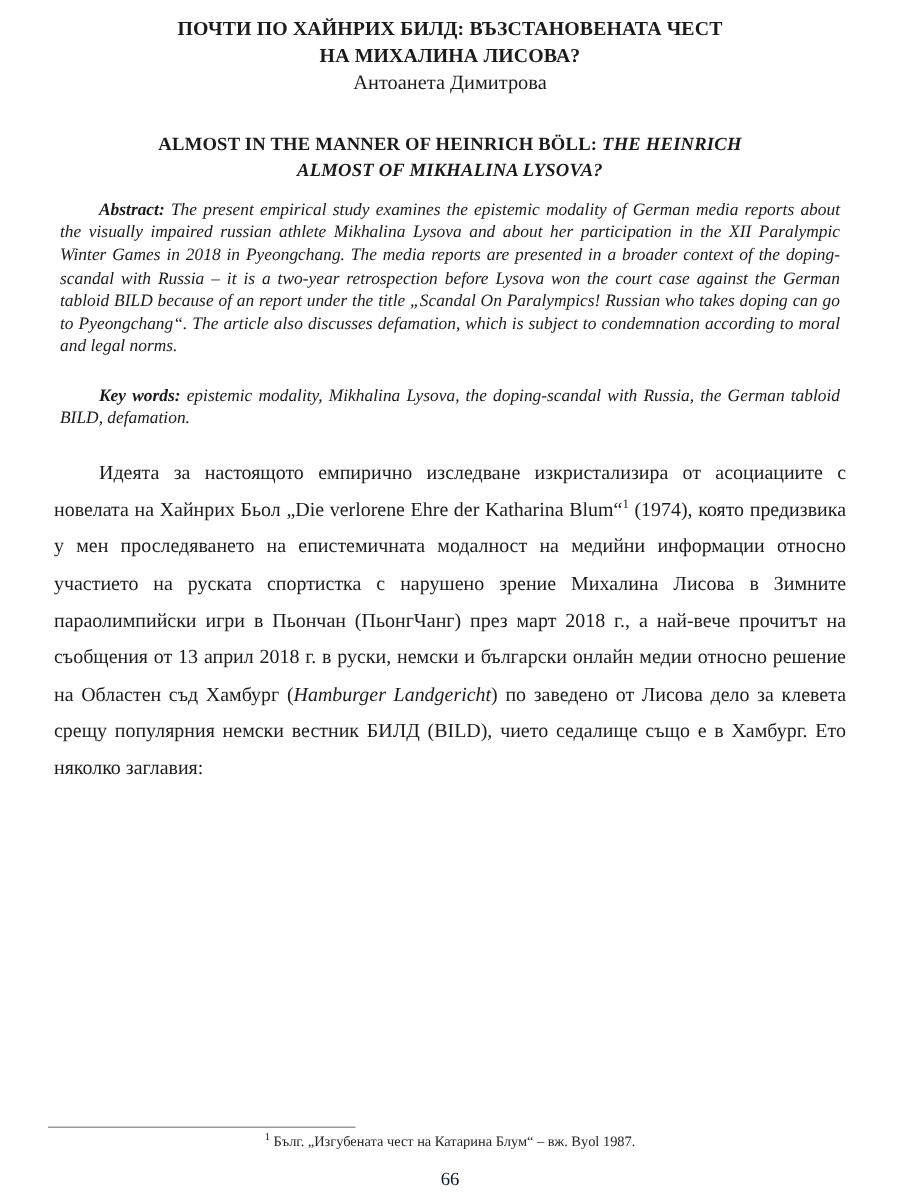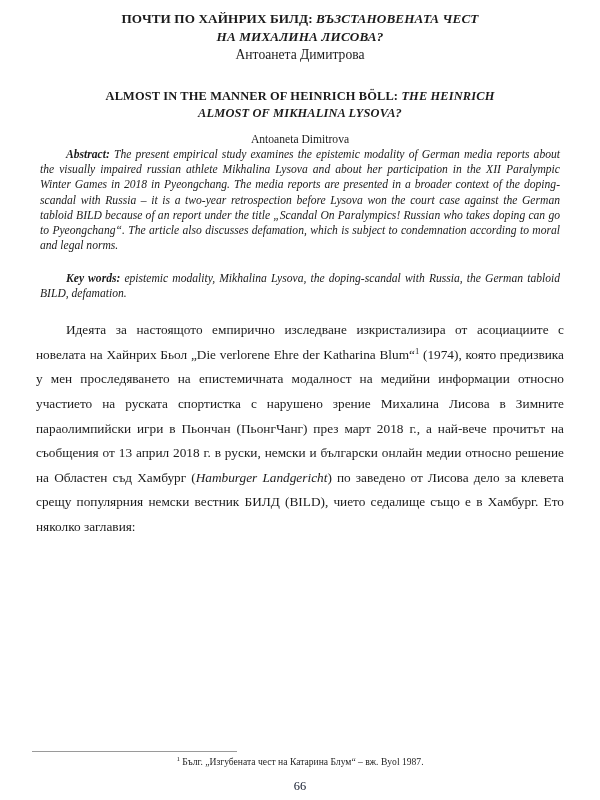--- a/index.html
+++ b/index.html
@@ -27,21 +27,20 @@
   
   .title-bg {
     text-align: center;
     font-weight: bold;
     font-size: 13.2px;
     line-height: 18px;
     letter-spacing: 0.1px;
     margin: 2px 0 0 0;
   }
   .title-bg .ital {
-    font-style: italic;
     margin-top: 21px;
   }
 
   .author-bg {
     text-align: center;
     font-size: 13.6px;
     line-height: 17px;
   }
 
   .title-en {
@@ -164,21 +163,20 @@
     <span class="ital">НА МИХАЛИНА ЛИСОВА?</span>
   </h1>
 
   <div class="author-bg">Антоанета Димитрова</div>
 
   <h2 class="title-en">
     <span>ALMOST IN THE MANNER OF HEINRICH BÖLL: </span><span class="ital">THE HEINRICH</span><br>
     <span class="ital">ALMOST OF MIKHALINA LYSOVA?</span>
   </h2>
 
-  <div class="author-en">Antoaneta Dimitrova</div>
 
   <p class="abstract">
     <span class="lead"></span><b>Abstract:</b>
     <span>The present empirical study examines the epistemic modality of German media reports about the visually impaired russian athlete Mikhalina Lysova and about her participation in the XII Paralympic Winter Games in 2018 in Pyeongchang. The media reports are presented in a broader context of the doping-scandal with Russia – it is a two-year retrospection before Lysova won the court case against the German tabloid BILD because of an report under the title „Scandal On Paralympics! Russian who takes doping can go to Pyeongchang“. The article also discusses defamation, which is subject to condemnation according to moral and legal norms.</span>
   </p>
 
   <p class="keywords">
     <span class="lead"></span><b>Key words:</b>
     <span>epistemic modality, Mikhalina Lysova, the doping-scandal with Russia, the German tabloid BILD, defamation.</span>
   </p>

